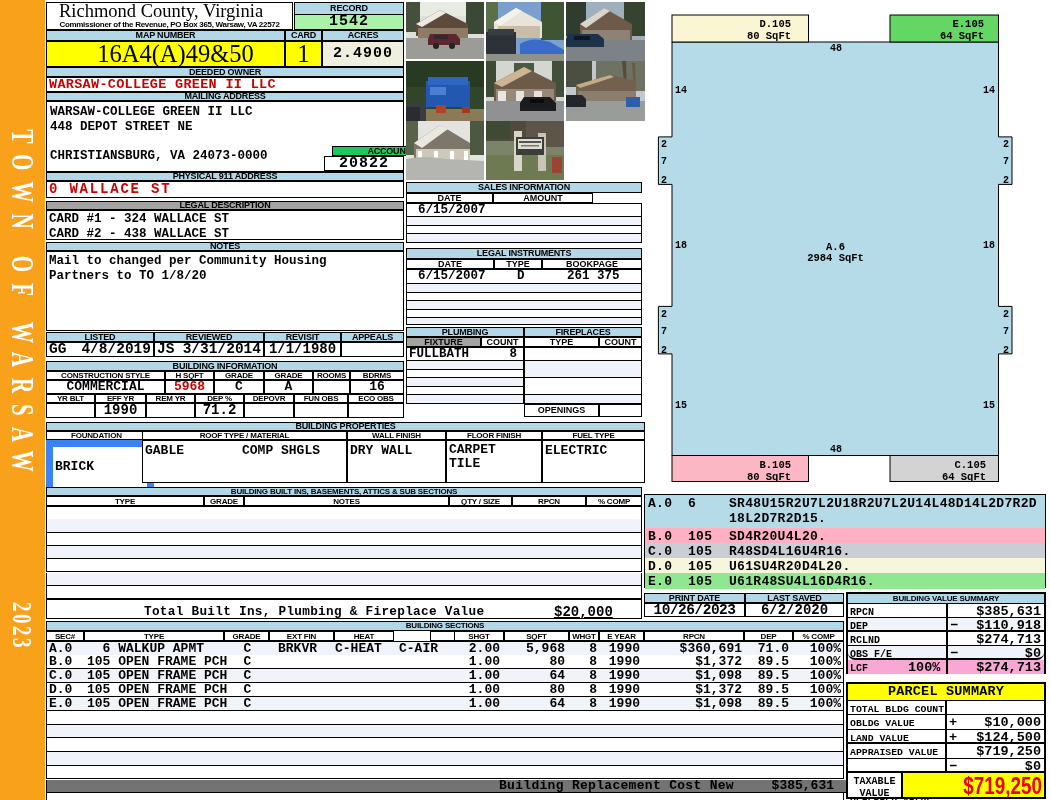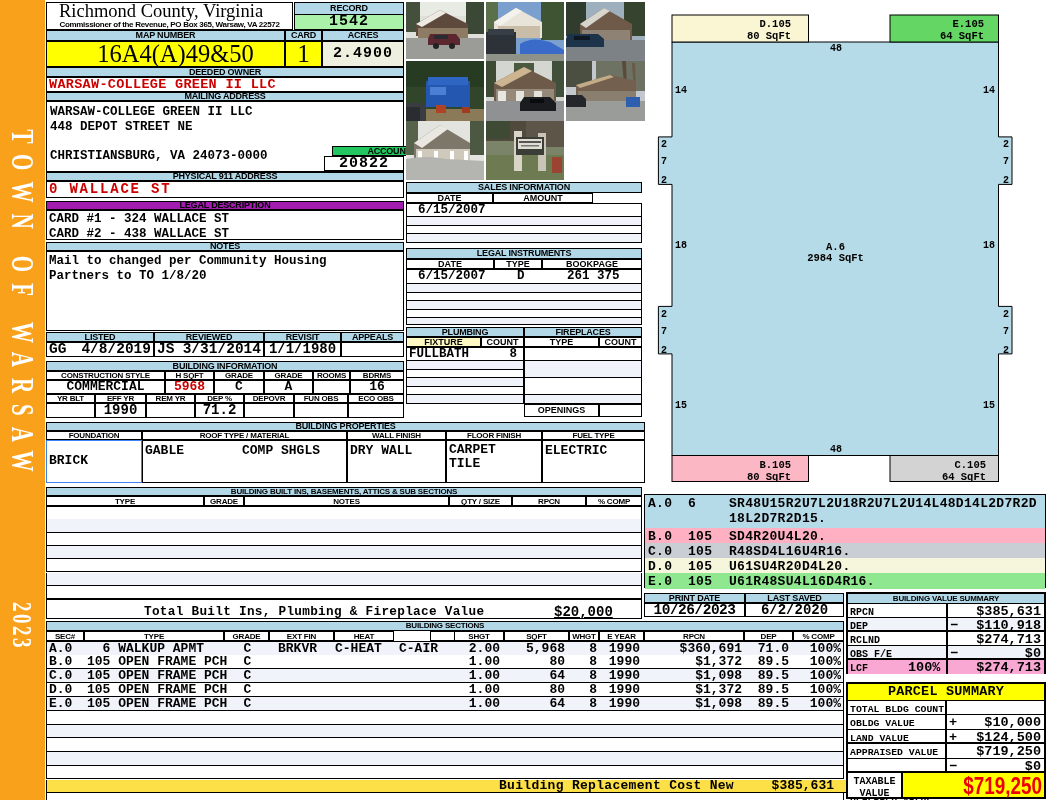--- a/index.html
+++ b/index.html
@@ -29,21 +29,21 @@
 <div style="position:absolute;left:46px;top:77px;width:356px;height:13px;border:1px solid #000;background:#fff;font:bold 13.5px 'Liberation Mono',monospace;color:#c00;line-height:13px;padding-left:2px;width:354px;letter-spacing:0.3px;">WARSAW-COLLEGE GREEN II LLC</div>
 <div style="position:absolute;left:46px;top:92px;width:356px;height:7px;border:1px solid #000;background:#b2d8e8;font:bold 9px 'Liberation Sans',sans-serif;text-align:center;line-height:7px;letter-spacing:-0.2px;">MAILING ADDRESS</div>
 <div style="position:absolute;left:46px;top:101px;width:356px;height:69px;border:1px solid #000;background:#fff;">
     <div style="position:absolute;left:3px;top:3px;font:bold 12.5px 'Liberation Mono',monospace;line-height:15px;">WARSAW-COLLEGE GREEN II LLC<br>448 DEPOT STREET NE</div>
     <div style="position:absolute;left:3px;top:47px;font:bold 12.5px 'Liberation Mono',monospace;">CHRISTIANSBURG, VA 24073-0000</div>
   </div>
 <div style="position:absolute;left:332px;top:146px;width:78px;height:8px;border:1px solid #000;background:#22c55e;font:bold 9px 'Liberation Sans',sans-serif;text-align:right;line-height:8px;letter-spacing:-0.2px;">ACCOUNT</div>
 <div style="position:absolute;left:324px;top:156px;width:78px;height:13px;border:1px solid #000;background:#fff;font:bold 15px 'Liberation Mono',monospace;text-align:center;line-height:13px;letter-spacing:1px;">20822</div>
 <div style="position:absolute;left:46px;top:172px;width:356px;height:7px;border:1px solid #000;background:#b2d8e8;font:bold 9px 'Liberation Sans',sans-serif;text-align:center;line-height:7px;letter-spacing:-0.2px;">PHYSICAL 911 ADDRESS</div>
 <div style="position:absolute;left:46px;top:181px;width:356px;height:15px;border:1px solid #000;background:#fff;font:bold 14px 'Liberation Mono',monospace;color:#c00;line-height:15px;padding-left:2px;width:354px;letter-spacing:1.8px;">0 WALLACE ST</div>
-<div style="position:absolute;left:46px;top:201px;width:356px;height:7px;border:1px solid #000;background:#a21caf;font:bold 9px 'Liberation Sans',sans-serif;text-align:center;line-height:7px;letter-spacing:-0.2px;">LEGAL DESCRIPTION</div>
+<div style="position:absolute;left:46px;top:201px;width:356px;height:7px;border:1px solid #000;background:#a3a3a3;font:bold 9px 'Liberation Sans',sans-serif;text-align:center;line-height:7px;letter-spacing:-0.2px;">LEGAL DESCRIPTION</div>
 <div style="position:absolute;left:46px;top:210px;width:356px;height:28px;border:1px solid #000;background:#fff;">
     <div style="padding:1px 0 0 2px;font:bold 12.5px 'Liberation Mono',monospace;line-height:14.5px;">CARD #1 - 324 WALLACE ST<br>CARD #2 - 438 WALLACE ST</div>
   </div>
 <div style="position:absolute;left:46px;top:242px;width:356px;height:7px;border:1px solid #000;background:#b2d8e8;font:bold 9px 'Liberation Sans',sans-serif;text-align:center;line-height:7px;letter-spacing:-0.2px;">NOTES</div>
 <div style="position:absolute;left:46px;top:251px;width:356px;height:78px;border:1px solid #000;background:#fff;">
     <div style="padding:2px 0 0 2px;font:bold 12.5px 'Liberation Mono',monospace;line-height:15px;">Mail to changed per Community Housing<br>Partners to TO 1/8/20</div>
   </div>
 <div style="position:absolute;left:46px;top:332px;width:106px;height:8px;border:1px solid #000;background:#b2d8e8;font:bold 9px 'Liberation Sans',sans-serif;text-align:center;line-height:8px;letter-spacing:-0.2px;">LISTED</div>
 <div style="position:absolute;left:154px;top:332px;width:108px;height:8px;border:1px solid #000;background:#b2d8e8;font:bold 9px 'Liberation Sans',sans-serif;text-align:center;line-height:8px;letter-spacing:-0.2px;">REVIEWED</div>
 <div style="position:absolute;left:264px;top:332px;width:75px;height:8px;border:1px solid #000;background:#b2d8e8;font:bold 9px 'Liberation Sans',sans-serif;text-align:center;line-height:8px;letter-spacing:-0.2px;">REVISIT</div>
@@ -79,26 +79,26 @@
 <div style="position:absolute;left:294px;top:394px;width:52px;height:7px;border:1px solid #000;background:#fff;font:bold 8px 'Liberation Sans',sans-serif;text-align:center;line-height:8px;letter-spacing:-0.2px;">FUN OBS</div>
 <div style="position:absolute;left:348px;top:394px;width:54px;height:7px;border:1px solid #000;background:#fff;font:bold 8px 'Liberation Sans',sans-serif;text-align:center;line-height:8px;letter-spacing:-0.2px;">ECO OBS</div>
 <div style="position:absolute;left:46px;top:403px;width:47px;height:13px;border:1px solid #000;background:#fff;font:bold 14px 'Liberation Mono',monospace;text-align:center;line-height:13px;"></div>
 <div style="position:absolute;left:95px;top:403px;width:49px;height:13px;border:1px solid #000;background:#fff;font:bold 14px 'Liberation Mono',monospace;text-align:center;line-height:13px;">1990</div>
 <div style="position:absolute;left:146px;top:403px;width:47px;height:13px;border:1px solid #000;background:#fff;font:bold 14px 'Liberation Mono',monospace;text-align:center;line-height:13px;"></div>
 <div style="position:absolute;left:195px;top:403px;width:47px;height:13px;border:1px solid #000;background:#fff;font:bold 14px 'Liberation Mono',monospace;text-align:center;line-height:13px;">71.2</div>
 <div style="position:absolute;left:244px;top:403px;width:48px;height:13px;border:1px solid #000;background:#fff;font:bold 14px 'Liberation Mono',monospace;text-align:center;line-height:13px;"></div>
 <div style="position:absolute;left:294px;top:403px;width:52px;height:13px;border:1px solid #000;background:#fff;font:bold 14px 'Liberation Mono',monospace;text-align:center;line-height:13px;"></div>
 <div style="position:absolute;left:348px;top:403px;width:54px;height:13px;border:1px solid #000;background:#fff;font:bold 14px 'Liberation Mono',monospace;text-align:center;line-height:13px;"></div>
 <div style="position:absolute;left:46px;top:422px;width:597px;height:7px;border:1px solid #000;background:#b2d8e8;font:bold 9px 'Liberation Sans',sans-serif;text-align:center;line-height:7px;letter-spacing:-0.2px;">BUILDING PROPERTIES</div>
-<div style="position:absolute;left:46px;top:431px;width:94px;height:7px;border:1px solid #000;background:#fff;font:bold 8px 'Liberation Sans',sans-serif;text-align:center;line-height:8px;letter-spacing:-0.2px;">FOUNDATION</div>
+<div style="position:absolute;left:46px;top:431px;width:94px;height:7px;border:1px solid #000;background:#fff;font:bold 8px 'Liberation Sans',sans-serif;line-height:8px;letter-spacing:-0.2px;padding-left:24px;">FOUNDATION</div>
 <div style="position:absolute;left:142px;top:431px;width:203px;height:7px;border:1px solid #000;background:#fff;font:bold 8px 'Liberation Sans',sans-serif;text-align:center;line-height:8px;letter-spacing:-0.2px;">ROOF TYPE / MATERIAL</div>
 <div style="position:absolute;left:347px;top:431px;width:97px;height:7px;border:1px solid #000;background:#fff;font:bold 8px 'Liberation Sans',sans-serif;text-align:center;line-height:8px;letter-spacing:-0.2px;">WALL FINISH</div>
 <div style="position:absolute;left:446px;top:431px;width:94px;height:7px;border:1px solid #000;background:#fff;font:bold 8px 'Liberation Sans',sans-serif;text-align:center;line-height:8px;letter-spacing:-0.2px;">FLOOR FINISH</div>
 <div style="position:absolute;left:542px;top:431px;width:101px;height:7px;border:1px solid #000;background:#fff;font:bold 8px 'Liberation Sans',sans-serif;text-align:center;line-height:8px;letter-spacing:-0.2px;">FUEL TYPE</div>
-<div style="position:absolute;left:46px;top:440px;width:94px;height:41px;border:1px solid #3b82f6;background:#fff;font:bold 13px 'Liberation Mono',monospace;padding:12px 0 0 2px;width:92px;height:29px;">BRICK</div>
+<div style="position:absolute;left:46px;top:440px;width:94px;height:41px;border:7px solid #3b82f6;background:#fff;font:bold 13px 'Liberation Mono',monospace;padding:12px 0 0 2px;width:92px;height:29px;">BRICK</div>
 <div style="position:absolute;left:142px;top:440px;width:203px;height:41px;border:1px solid #000;background:#fff;font:bold 13px 'Liberation Mono',monospace;padding:2px 0 0 2px;width:201px;height:39px;">
     <span style="float:left;">GABLE</span>
     <span style="float:right;margin-right:26px;">COMP SHGLS</span>
   </div>
 <div style="position:absolute;left:347px;top:440px;width:97px;height:41px;border:1px solid #000;background:#fff;font:bold 13px 'Liberation Mono',monospace;padding:2px 0 0 2px;width:95px;height:39px;">DRY WALL</div>
 <div style="position:absolute;left:446px;top:440px;width:94px;height:41px;border:1px solid #000;background:#fff;font:bold 13px 'Liberation Mono',monospace;padding:2px 0 0 2px;width:92px;height:39px;line-height:14px;">CARPET<br>TILE</div>
 <div style="position:absolute;left:542px;top:440px;width:101px;height:41px;border:1px solid #000;background:#fff;font:bold 13px 'Liberation Mono',monospace;padding:2px 0 0 2px;width:99px;height:39px;">ELECTRIC</div>
 <div style="position:absolute;left:46px;top:487px;width:594px;height:7px;border:1px solid #000;background:#b2d8e8;font:bold 8px 'Liberation Sans',sans-serif;text-align:center;line-height:7px;letter-spacing:-0.2px;">BUILDING BUILT INS, BASEMENTS, ATTICS &amp; SUB SECTIONS</div>
 <div style="position:absolute;left:46px;top:496px;width:156px;height:8px;border:1px solid #000;background:#fff;font:bold 8px 'Liberation Sans',sans-serif;text-align:center;line-height:9px;letter-spacing:-0.2px;">TYPE</div>
 <div style="position:absolute;left:204px;top:496px;width:38px;height:8px;border:1px solid #000;background:#fff;font:bold 8px 'Liberation Sans',sans-serif;text-align:center;line-height:9px;letter-spacing:-0.2px;">GRADE</div>
@@ -192,21 +192,21 @@
     <span style="position:absolute;left:553px;width:40px;text-align:right;">1990</span>
     <span style="position:absolute;left:598px;width:97px;text-align:right;">$1,098</span>
     <span style="position:absolute;left:700px;width:42px;text-align:right;">89.5</span>
     <span style="position:absolute;left:748px;width:46px;text-align:right;">100%</span>
   </div>
 <div style="position:absolute;left:46px;top:711px;width:796px;height:12.7px;border:1px solid #000;border-top:none;background:#fff;font:bold 13px 'Liberation Mono',monospace;line-height:12.7px;"></div>
 <div style="position:absolute;left:46px;top:724.7px;width:796px;height:12.7px;border:1px solid #000;border-top:none;background:#f0f3f9;font:bold 13px 'Liberation Mono',monospace;line-height:12.7px;"></div>
 <div style="position:absolute;left:46px;top:738.4000000000001px;width:796px;height:12.7px;border:1px solid #000;border-top:none;background:#fff;font:bold 13px 'Liberation Mono',monospace;line-height:12.7px;"></div>
 <div style="position:absolute;left:46px;top:752.1000000000001px;width:796px;height:12.7px;border:1px solid #000;border-top:none;background:#f0f3f9;font:bold 13px 'Liberation Mono',monospace;line-height:12.7px;"></div>
 <div style="position:absolute;left:46px;top:765.8000000000002px;width:796px;height:12.7px;border:1px solid #000;border-top:none;background:#fff;font:bold 13px 'Liberation Mono',monospace;line-height:12.7px;"></div>
-<div style="position:absolute;left:46px;top:779.5000000000002px;width:796px;height:12.7px;border:1px solid #000;border-top:none;background:#fde047;font:bold 13px 'Liberation Mono',monospace;line-height:12.7px;padding-left:48px;">
+<div style="position:absolute;left:46px;top:779.5000000000002px;width:796px;height:12.7px;border:1px solid #000;border-top:none;background:#737373;font:bold 13px 'Liberation Mono',monospace;line-height:12.7px;padding-left:48px;">
     <span style="position:absolute;left:452px;letter-spacing:0.3px;">Building Replacement Cost New</span>
     <span style="position:absolute;left:672px;width:115px;text-align:right;">$385,631</span>
   </div>
 <div style="position:absolute;left:46px;top:793.2000000000003px;width:796px;height:12.7px;border:1px solid #000;border-top:none;background:#fff;font:bold 13px 'Liberation Mono',monospace;line-height:12.7px;"></div>
 <div style="position:absolute;left:406px;top:182px;width:234px;height:9px;border:1px solid #000;background:#b2d8e8;font:bold 9px 'Liberation Sans',sans-serif;text-align:center;line-height:9px;letter-spacing:-0.2px;">SALES INFORMATION</div>
 <div style="position:absolute;left:406px;top:193px;width:85px;height:8px;border:1px solid #000;background:#fff;font:bold 9px 'Liberation Sans',sans-serif;text-align:center;line-height:9px;">DATE</div>
 <div style="position:absolute;left:493px;top:193px;width:98px;height:8px;border:1px solid #000;background:#fff;font:bold 9px 'Liberation Sans',sans-serif;text-align:center;line-height:9px;">AMOUNT</div>
 <div style="position:absolute;left:593px;top:193px;width:47px;height:8px;border:1px solid #000;background:#fff;font:bold 9px 'Liberation Sans',sans-serif;text-align:center;line-height:9px;margin-top:24px;">CODE</div>
 <div style="position:absolute;left:406px;top:203px;width:234px;height:12px;border:1px solid #000;background:#fff;font:bold 12.5px 'Liberation Mono',monospace;line-height:12px;padding-left:11px;width:223px;">6/15/2007</div>
 <div style="position:absolute;left:406px;top:217px;width:234px;height:7.5px;border:1px solid #000;border-top:none;background:#f0f3f9;"></div>
@@ -221,21 +221,21 @@
     <span style="position:absolute;left:110px;">D</span>
     <span style="position:absolute;left:160px;">261 375</span>
   </div>
 <div style="position:absolute;left:406px;top:284px;width:234px;height:7.5px;border:1px solid #000;border-top:none;background:#f0f3f9;"></div>
 <div style="position:absolute;left:406px;top:292.5px;width:234px;height:7.5px;border:1px solid #000;border-top:none;background:#fff;"></div>
 <div style="position:absolute;left:406px;top:301px;width:234px;height:7.5px;border:1px solid #000;border-top:none;background:#f0f3f9;"></div>
 <div style="position:absolute;left:406px;top:309.5px;width:234px;height:7.5px;border:1px solid #000;border-top:none;background:#fff;"></div>
 <div style="position:absolute;left:406px;top:318px;width:234px;height:6px;border:1px solid #000;border-top:none;background:#f0f3f9;"></div>
 <div style="position:absolute;left:406px;top:327px;width:116px;height:8px;border:1px solid #000;background:#b2d8e8;font:bold 9px 'Liberation Sans',sans-serif;text-align:center;line-height:8px;letter-spacing:-0.2px;">PLUMBING</div>
 <div style="position:absolute;left:524px;top:327px;width:116px;height:8px;border:1px solid #000;background:#b2d8e8;font:bold 9px 'Liberation Sans',sans-serif;text-align:center;line-height:8px;letter-spacing:-0.2px;">FIREPLACES</div>
-<div style="position:absolute;left:406px;top:337px;width:73px;height:8px;border:1px solid #000;background:#fef9c3;font:bold 9px 'Liberation Sans',sans-serif;text-align:center;line-height:9px;">FIXTURE</div>
+<div style="position:absolute;left:406px;top:337px;width:73px;height:8px;border:1px solid #000;background:#a3a3a3;font:bold 9px 'Liberation Sans',sans-serif;text-align:center;line-height:9px;">FIXTURE</div>
 <div style="position:absolute;left:481px;top:337px;width:41px;height:8px;border:1px solid #000;background:#fff;font:bold 9px 'Liberation Sans',sans-serif;text-align:center;line-height:9px;">COUNT</div>
 <div style="position:absolute;left:524px;top:337px;width:73px;height:8px;border:1px solid #000;background:#fff;font:bold 9px 'Liberation Sans',sans-serif;text-align:center;line-height:9px;">TYPE</div>
 <div style="position:absolute;left:599px;top:337px;width:41px;height:8px;border:1px solid #000;background:#fff;font:bold 9px 'Liberation Sans',sans-serif;text-align:center;line-height:9px;">COUNT</div>
 <div style="position:absolute;left:406px;top:347px;width:116px;height:12px;border:1px solid #000;background:#fff;font:bold 12.5px 'Liberation Mono',monospace;line-height:12px;padding:0 6px 0 2px;width:108px;">
     <span style="float:left;">FULLBATH</span>
     <span style="float:right;">8</span>
   </div>
 <div style="position:absolute;left:524px;top:347px;width:116px;height:12px;border:1px solid #000;background:#fff;"></div>
 <div style="position:absolute;left:406px;top:361px;width:116px;height:7.5px;border:1px solid #000;border-top:none;background:#f0f3f9;"></div>
 <div style="position:absolute;left:406px;top:369.5px;width:116px;height:7.5px;border:1px solid #000;border-top:none;background:#fff;"></div>
@@ -290,21 +290,21 @@
     <div style="position:absolute;left:98px;top:0;width:2px;height:14px;background:#000;"></div>
     <span style="position:absolute;left:2px;top:3px;font:bold 10px 'Liberation Mono',monospace;">DEP</span>
     <span style="position:absolute;left:102px;top:0;font:bold 13.5px 'Liberation Mono',monospace;">−</span>
     <span style="position:absolute;right:3px;top:0;font:bold 13.5px 'Liberation Mono',monospace;">$110,918</span>
   </div>
 <div style="position:absolute;left:848px;top:632px;width:196px;height:13px;background:#fff;border-bottom:1px solid #000;line-height:14px;">
     <div style="position:absolute;left:98px;top:0;width:2px;height:14px;background:#000;"></div>
     <span style="position:absolute;left:2px;top:3px;font:bold 10px 'Liberation Mono',monospace;">RCLND</span>
     <span style="position:absolute;right:3px;top:0;font:bold 13.5px 'Liberation Mono',monospace;">$274,713</span>
   </div>
-<div style="position:absolute;left:848px;top:646px;width:196px;height:12px;background:#f0f3f9;border-bottom:2px solid #000;line-height:14px;">
+<div style="position:absolute;left:848px;top:646px;width:196px;height:12px;background:#f0f3f9;border-bottom:2px solid #000;line-height:14px;border-radius:7px;">
     <div style="position:absolute;left:98px;top:0;width:2px;height:14px;background:#000;"></div>
     <span style="position:absolute;left:2px;top:3px;font:bold 10px 'Liberation Mono',monospace;">OBS F/E</span>
     <span style="position:absolute;left:102px;top:0;font:bold 13.5px 'Liberation Mono',monospace;">−</span>
     <span style="position:absolute;right:3px;top:0;font:bold 13.5px 'Liberation Mono',monospace;">$0</span>
   </div>
 <div style="position:absolute;left:848px;top:660px;width:196px;height:14px;background:#f9a8d4;border-bottom:0px solid #000;line-height:14px;">
     <div style="position:absolute;left:98px;top:0;width:2px;height:14px;background:#000;"></div>
     <span style="position:absolute;left:2px;top:3px;font:bold 10px 'Liberation Mono',monospace;">LCF</span>
     <span style="position:absolute;left:60px;top:0;font:bold 13.5px 'Liberation Mono',monospace;">100%</span>
     <span style="position:absolute;right:3px;top:0;font:bold 13.5px 'Liberation Mono',monospace;">$274,713</span>

